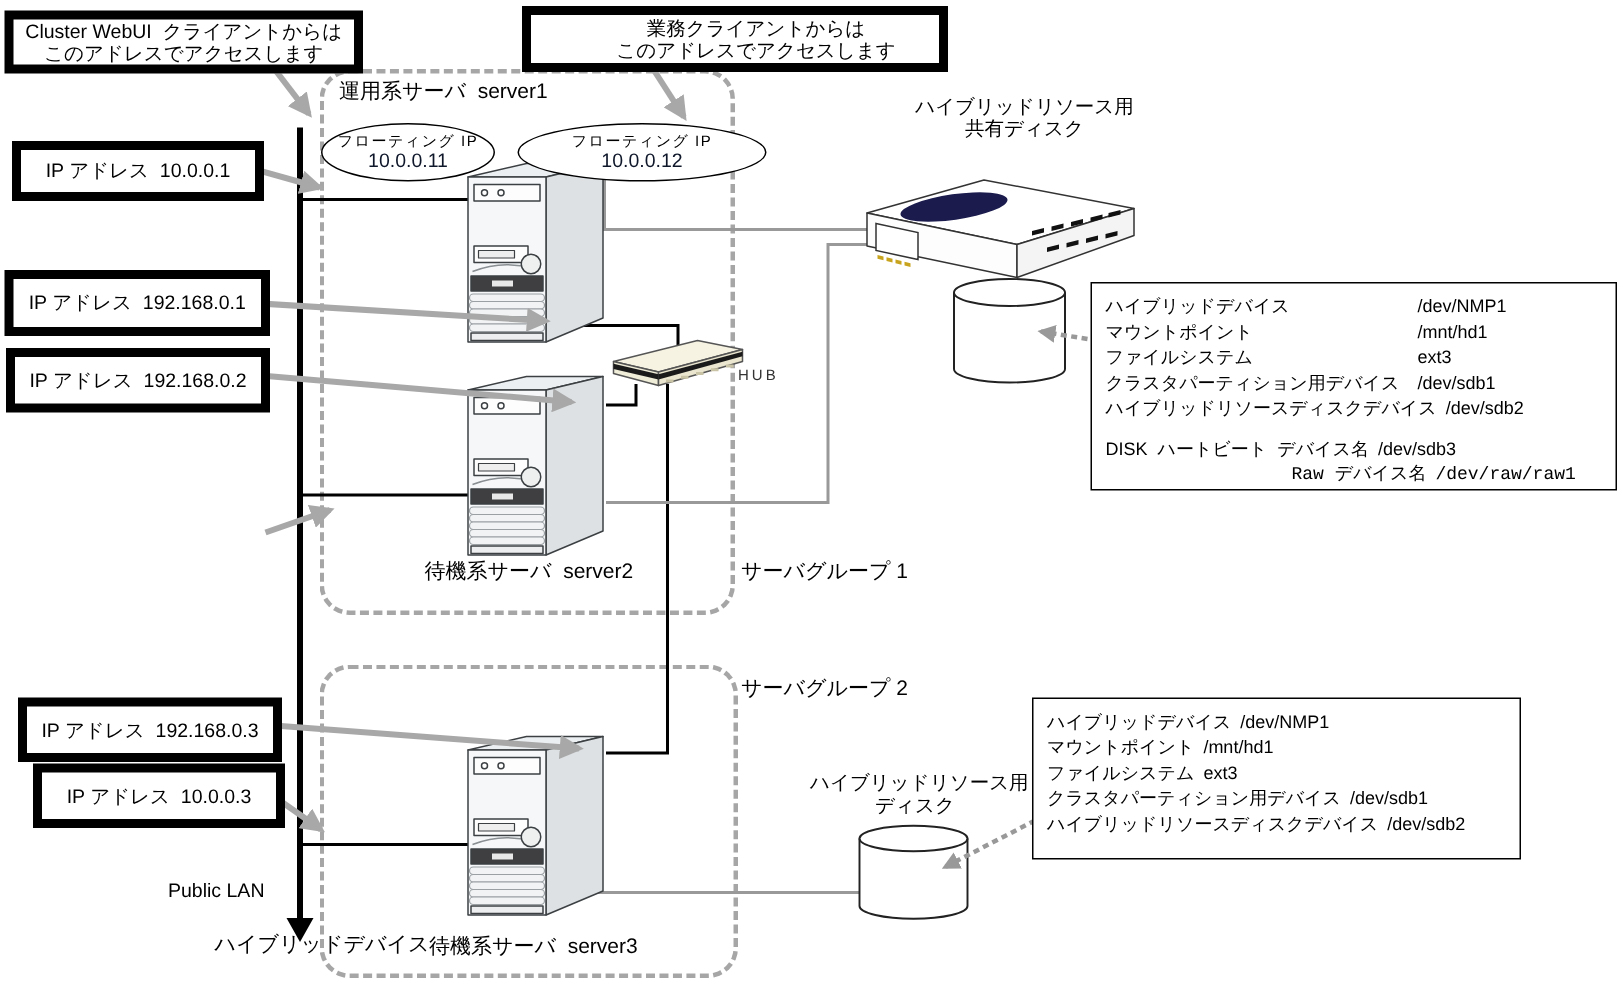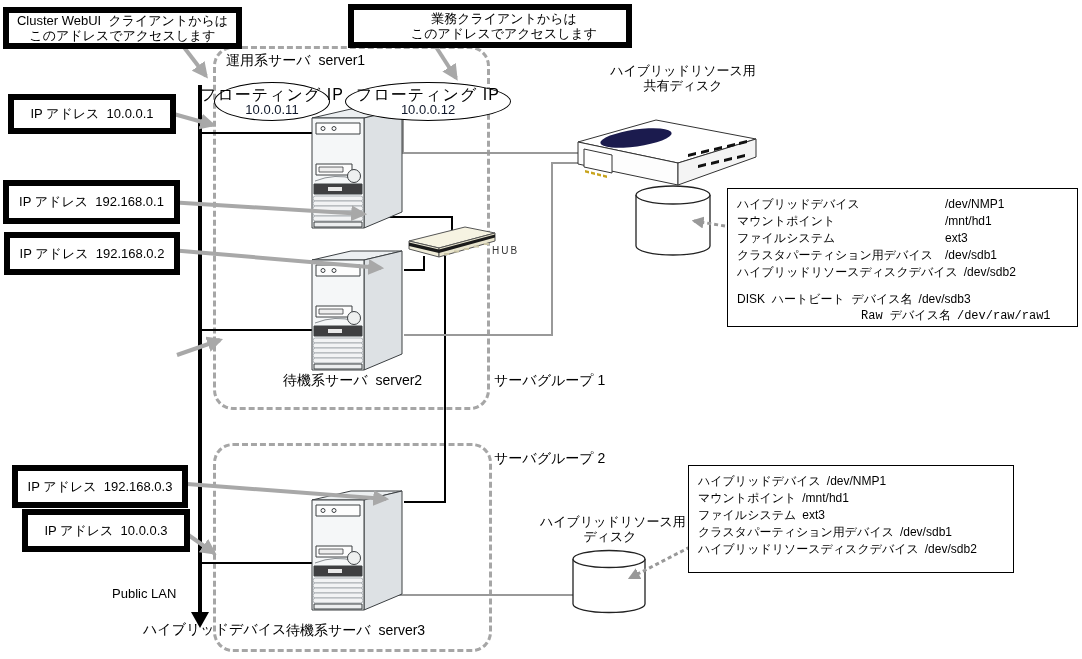--- a/index.html
+++ b/index.html
@@ -13,21 +13,21 @@
   .group-frame{border:3px dashed #a6a6a6;border-radius:20px;background:transparent;z-index:1;}
   
   .layer{position:absolute;left:0;top:0;width:1082px;height:659px;pointer-events:none;}
   .z2{z-index:2}.z5{z-index:5}
   .device{position:absolute;z-index:3;}
   
   .fip{
     position:absolute;z-index:4;background:#fff;border:1px solid #000;border-radius:50%;
     display:flex;flex-direction:column;align-items:center;justify-content:center;line-height:1.1;
   }
-  .fip .fip-label{font-size:16px;letter-spacing:1px;}
+  .fip .fip-label{font-size:10px;letter-spacing:1px;}
   .fip .fip-ip{font-size:13px;color:#0f172a;}
   
   .txtbox{
     position:absolute;z-index:6;background:#fff;border:6px solid #000000;
     display:flex;flex-direction:column;align-items:center;justify-content:center;
     text-align:center;line-height:1.18;
   }
   .callout{font-size:13px;}
   .ipbox{font-size:13px;justify-content:center;}
   

